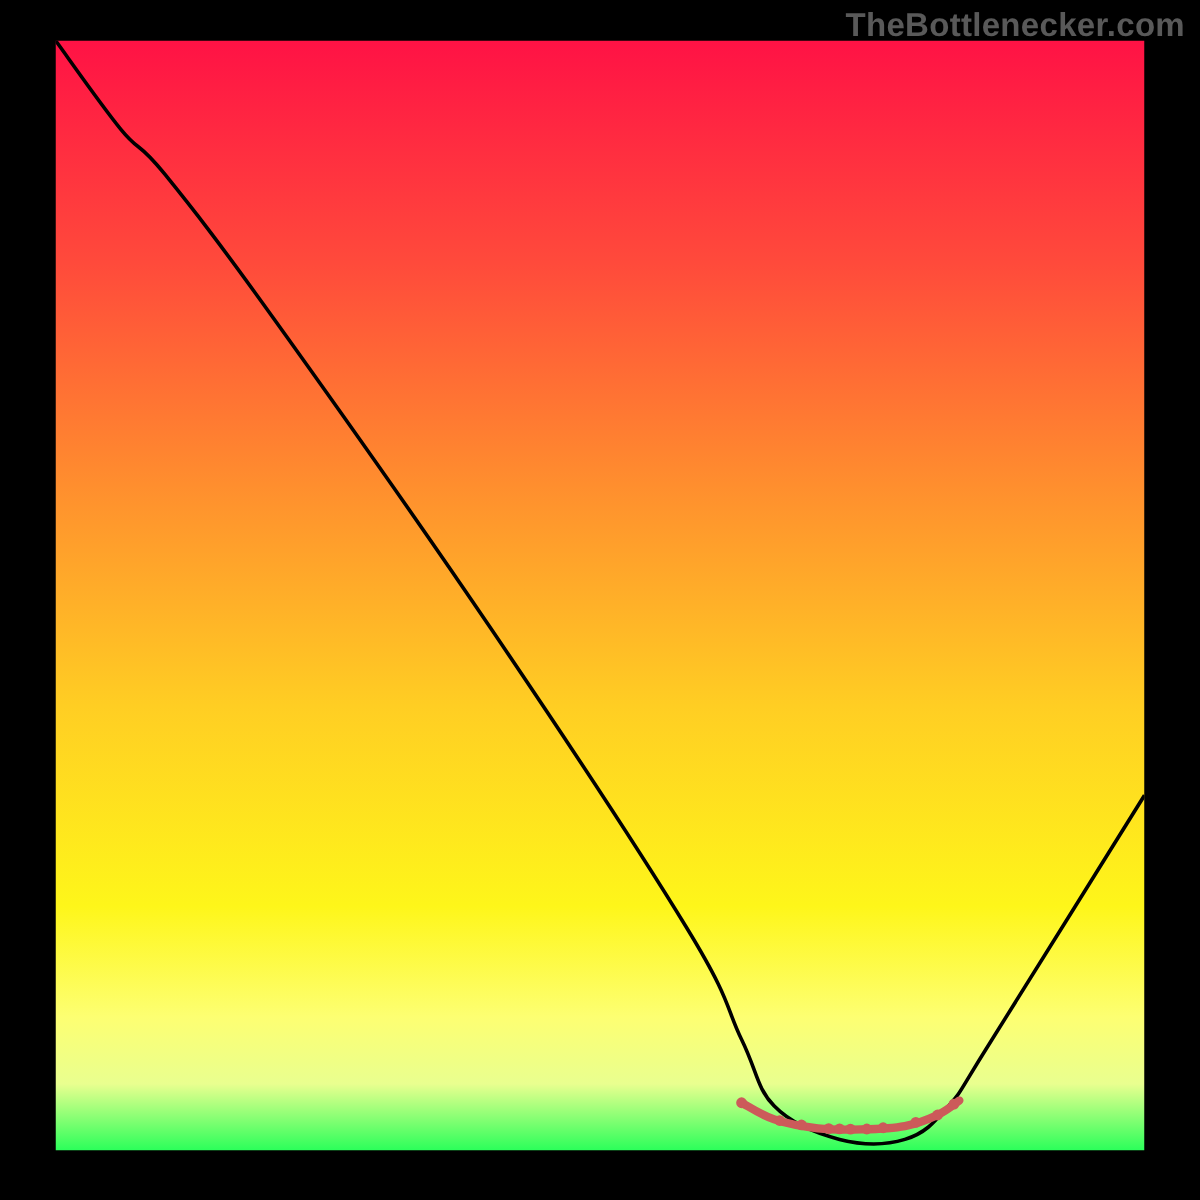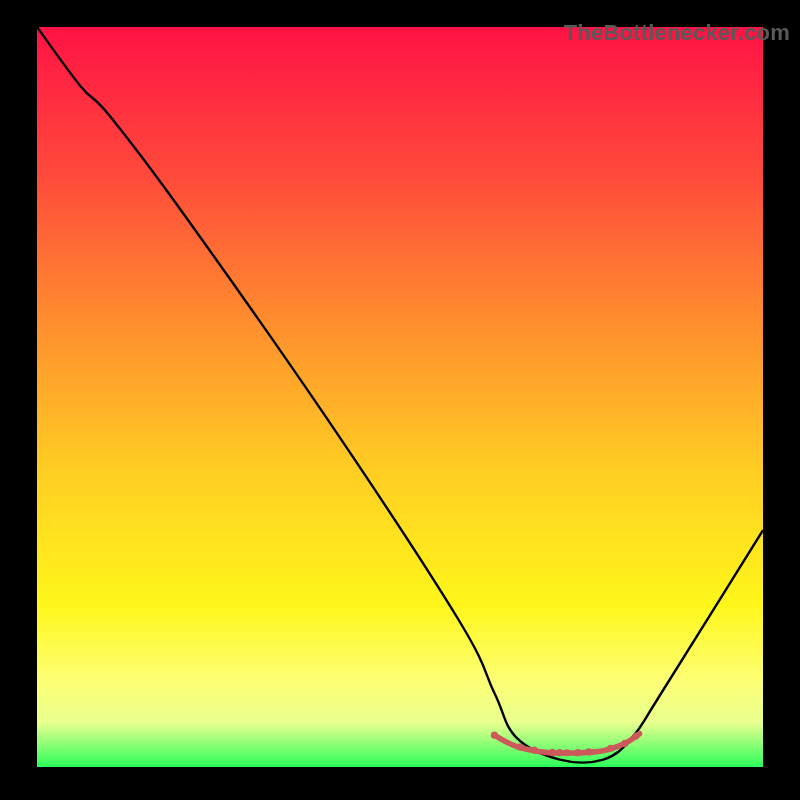--- a/index.html
+++ b/index.html
@@ -12,21 +12,21 @@
     font-family: Arial, Helvetica, sans-serif;
   }
   .wrap {
     position: relative;
     width: 800px;
     height: 800px;
     background: #000;
   }
   .watermark {
     position: absolute;
-    top: 20px;
+    top: 4px;
     right: 10px;
     color: #595959;
     font-size: 22px;
     font-weight: bold;
     letter-spacing: 0.2px;
     z-index: 30;
   }
   .plot {
     position: absolute;
     left: 37px;

